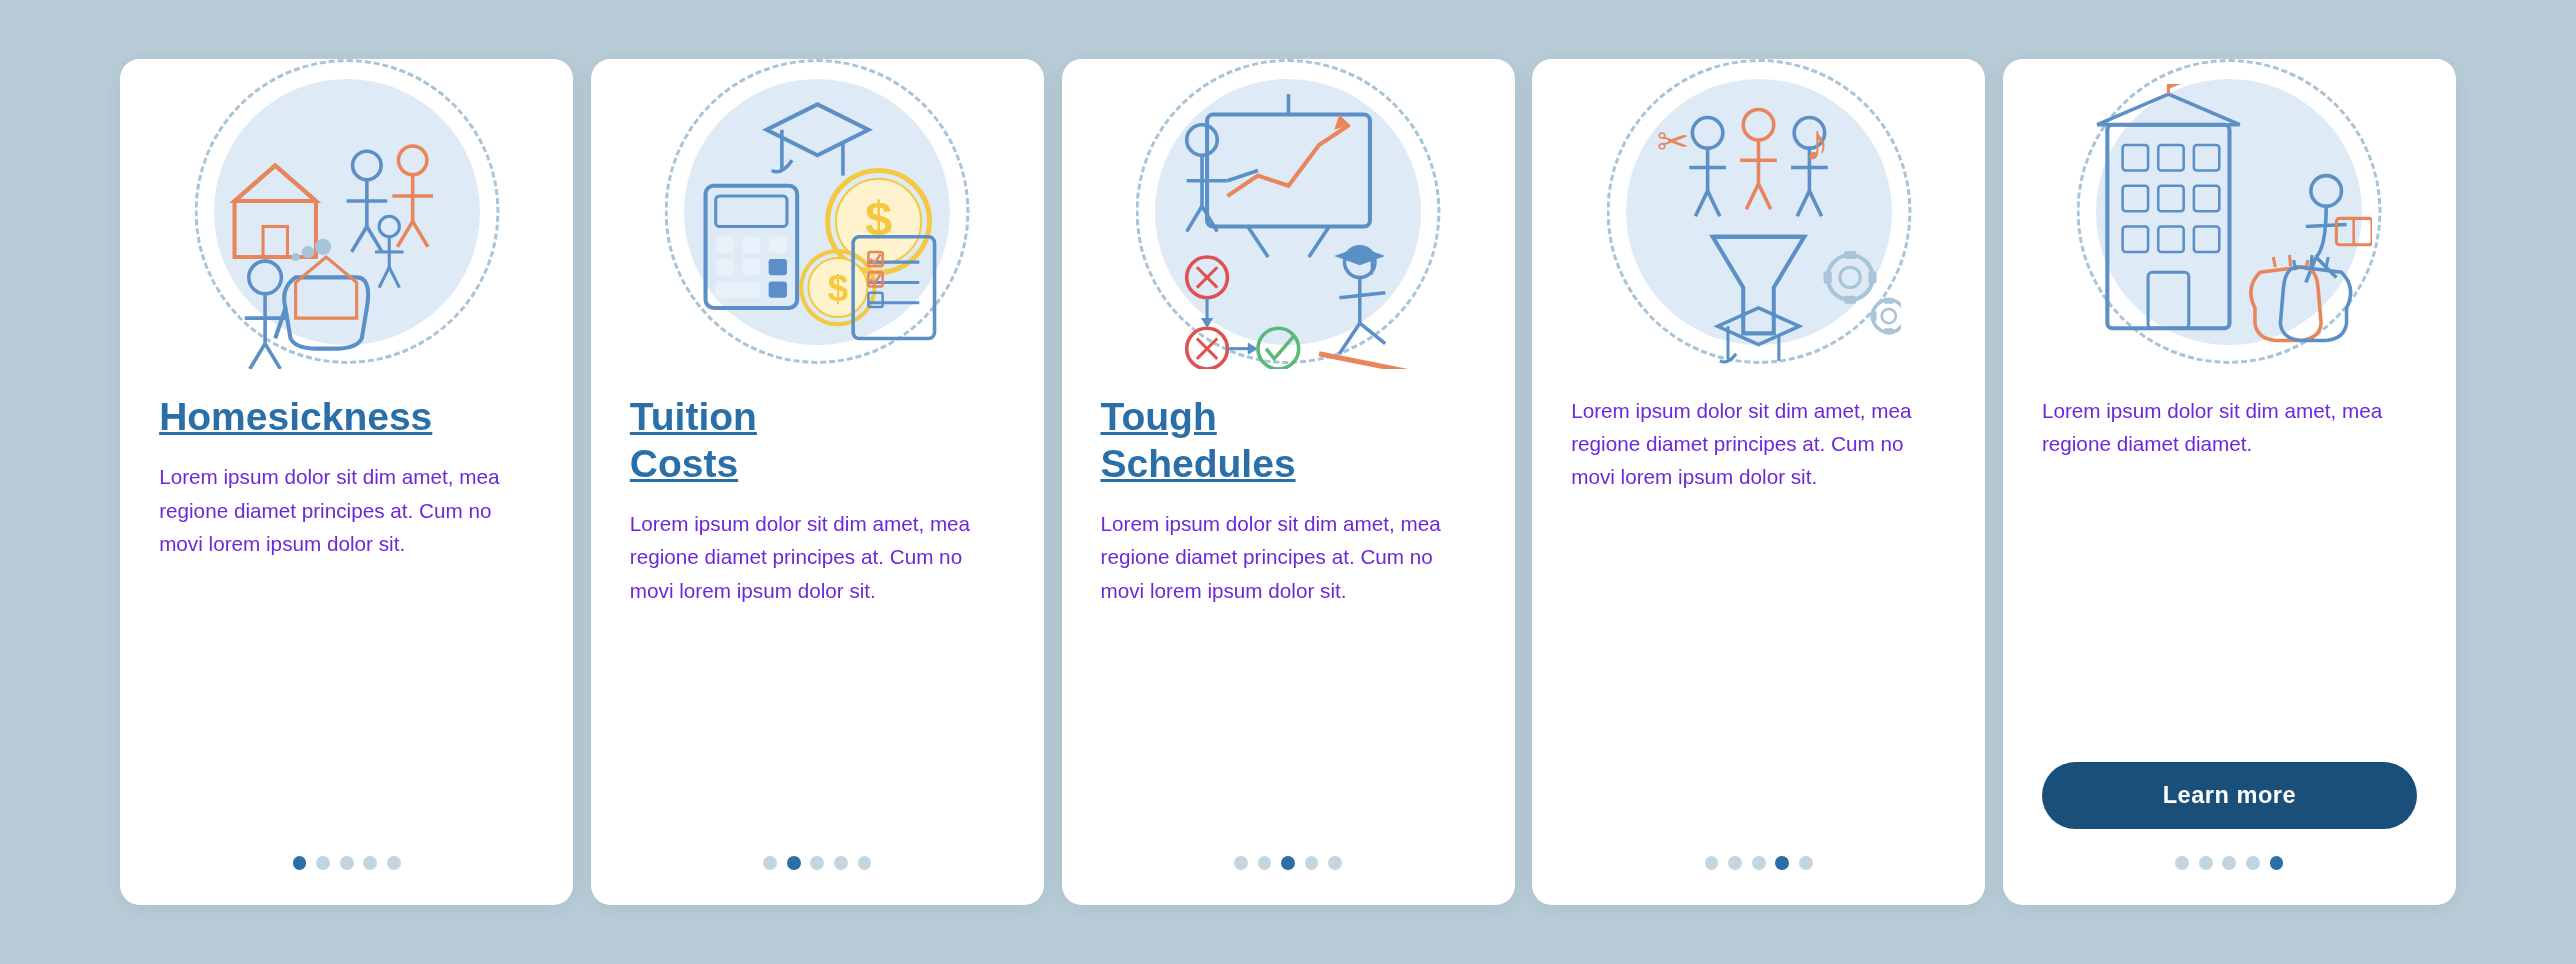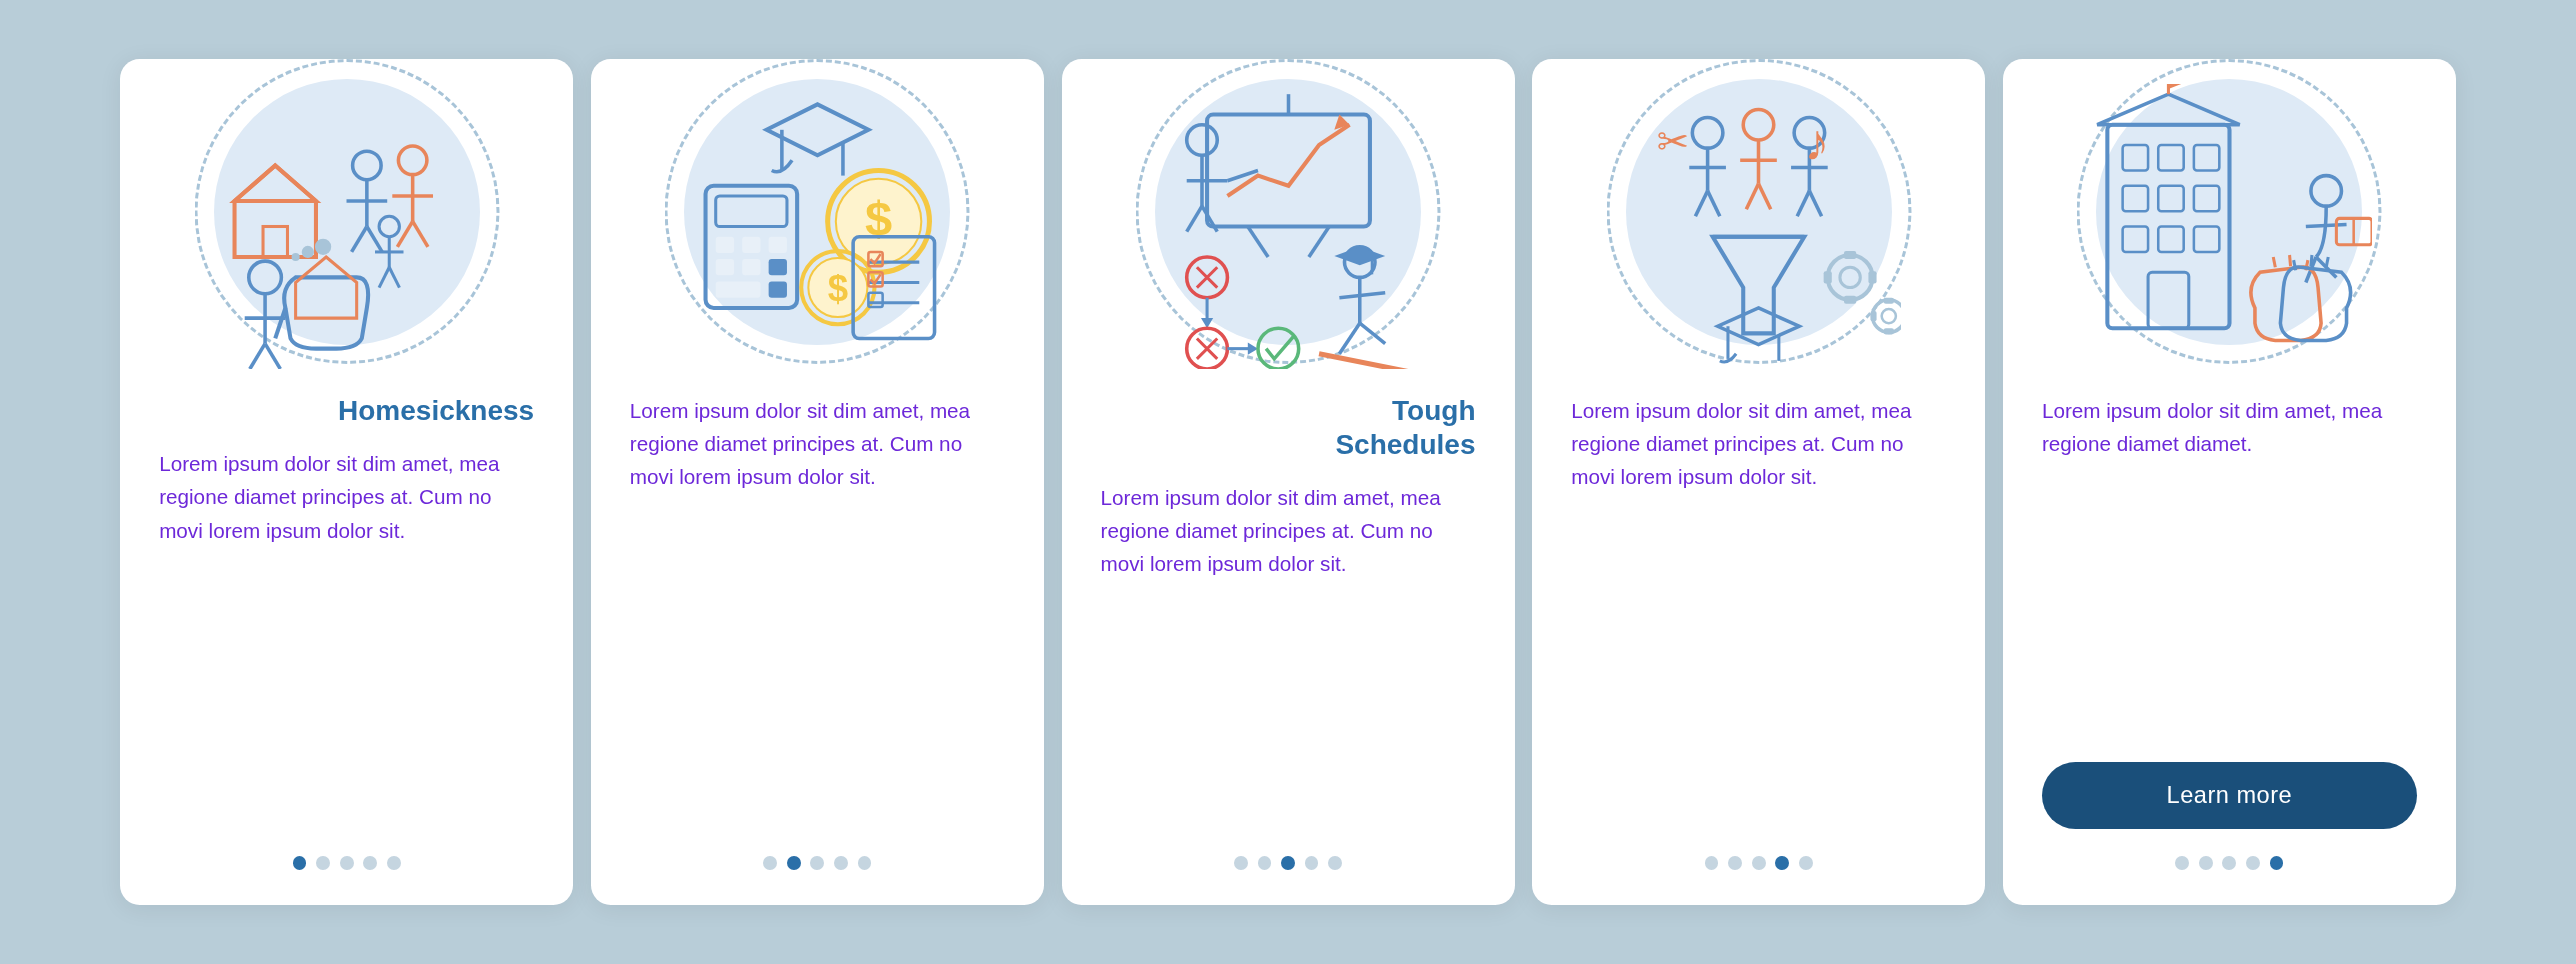--- a/index.html
+++ b/index.html
@@ -82,27 +82,28 @@
     .card-body {
       padding: 0 39px;
       width: 100%;
       display: flex;
       flex-direction: column;
       align-items: flex-start;
       flex: 1;
     }
 
     .card-title {
-      font-size: 28px;
+      font-size: 39px;
       font-weight: 700;
       color: #2a6fa8;
-      text-align: right;
+      text-align: left;
       width: 100%;
       margin-bottom: 19.7px;
       line-height: 1.2;
+      text-decoration: underline;
     }
 
     .card-text {
       font-size: 20.7px;
       color: #6d28d9;
       line-height: 1.6;
       flex: 1;
     }
 
     .dots-row {
@@ -124,21 +125,21 @@
       background: #2a6fa8;
     }
 
     .learn-more-btn {
       background: #1a4f7a;
       color: #ffffff;
       border: none;
       border-radius: 39px;
       padding: 19.7px 59px;
       font-size: 23.6px;
-      font-weight: 400;
+      font-weight: 700;
       cursor: pointer;
       margin-top: 27.6px;
       width: 100%;
       text-align: center;
       letter-spacing: 0.5px;
     }
 
     
     .icon-svg { width: 100%; height: 100%; }
   </style>
@@ -261,20 +262,21 @@
         <rect x="15" y="15" width="14" height="14" rx="2" fill="none" stroke="#e8855a" stroke-width="2.5"></rect>
         <polyline points="17,22 21,26 27,17" fill="none" stroke="#e8855a" stroke-width="2.5"></polyline>
         <rect x="15" y="35" width="14" height="14" rx="2" fill="none" stroke="#e8855a" stroke-width="2.5"></rect>
         <polyline points="17,42 21,46 27,37" fill="none" stroke="#e8855a" stroke-width="2.5"></polyline>
         <rect x="15" y="55" width="14" height="14" rx="2" fill="none" stroke="#5a8fc7" stroke-width="2.5"></rect>
       </g>
     </svg>
   </div>
       </div>
       <div class="card-body">
+        <div class="card-title">Tuition<br>Costs</div>
         <p class="card-text">Lorem ipsum dolor sit dim amet, mea regione diamet principes at. Cum no movi lorem ipsum dolor sit.</p>
         <div class="dots-row">
           <div class="dot"></div>
           <div class="dot active"></div>
           <div class="dot"></div>
           <div class="dot"></div>
           <div class="dot"></div>
         </div>
       </div>
     </div>

